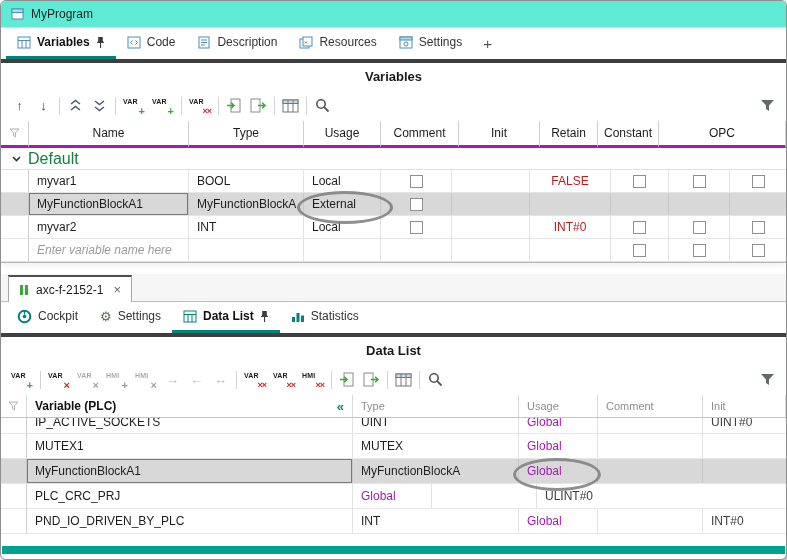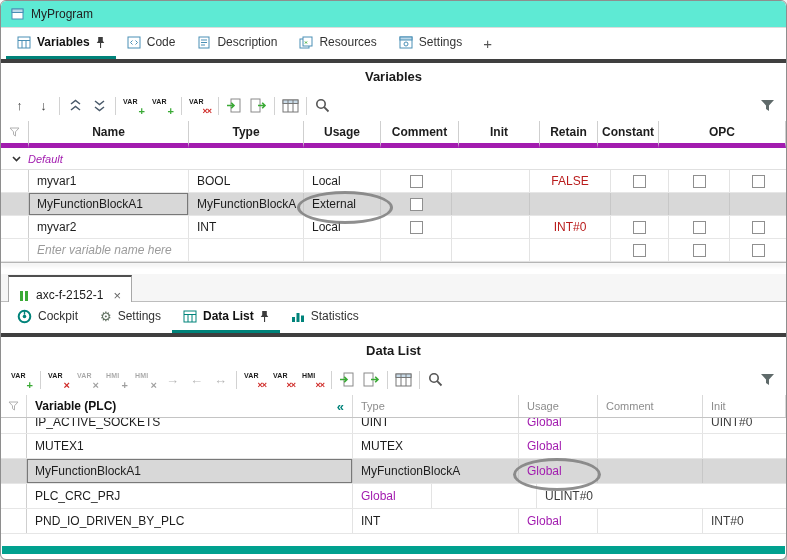--- a/index.html
+++ b/index.html
@@ -31,34 +31,34 @@
   .dis{opacity:.38}
   .spacer{flex:1}
   
   .row{display:flex;width:100%}
   .c{border-right:1px solid #e3e3e3;padding:0 8px;font-size:12px;color:#1d1d1d;white-space:nowrap;overflow:hidden;display:flex;align-items:center}
   .gut{padding:0;justify-content:center;border-right:1px solid #cfcfcf}
   
   .vt .gut{width:28px}.vt .name{width:160px}.vt .type{width:115px}.vt .usage{width:77px}
   .vt .tra{width:71px}.vt .com{width:78px}.vt .init{width:81px}.vt .ret{width:58px}.vt .con{width:61px}.vt .opc{flex:1;border-right:none}
   .vhead{height:27px}
-  .vhead .c{border-right:1px solid #cfcfcf;border-bottom:5px solid #a21caf;font-weight:bold;justify-content:center;padding:0 4px}
+  .vhead .c{border-right:1px solid #cfcfcf;border-bottom:3px solid #a21caf;font-weight:normal;justify-content:center;padding:0 4px}
   .grow{height:22px;border-bottom:1px solid #e0e0e0;display:flex;align-items:center;gap:7px;padding-left:11px}
-  .grow .lbl{font-style:italic;font-size:11px;color:#a21caf}
+  .grow .lbl{font-size:16px;color:#15803d}
   .vrow{height:23px;border-bottom:1px solid #e6e6e6}
   .cbcell{justify-content:center}
   .cb{width:13px;height:13px;border:1px solid #8f8f8f;background:#fff;display:inline-block}
   .initv{color:#b91c1c;justify-content:center}
   .ph{font-style:italic;color:#9b9b9b}
   .sel{background:var(--sel)}
   .sel .c{border-right-color:#c7c7c7}
   .selbox{box-shadow:inset 0 0 0 1px #787878}
   
   .devbar{height:28px;background:#f6f6f6;border-bottom:1px solid #bdbdbd;display:flex;align-items:flex-end;padding-left:7px}
-  .devtab{height:27px;background:#fff;border:1px solid #a8a8a8;border-top:2px solid #4f4f4f;border-bottom:none;display:flex;align-items:flex-end;gap:7px;padding:0 10px;margin-bottom:-1px;position:relative;z-index:2;font-size:12px;color:#1a1a1a}
+  .devtab{height:27px;background:#fff;border:1px solid #a8a8a8;border-top:2px solid #4f4f4f;border-bottom:none;display:flex;align-items:center;gap:7px;padding:0 10px;margin-bottom:-1px;position:relative;z-index:2;font-size:12px;color:#1a1a1a}
   .devtab .x{color:#666;font-size:13px;margin-left:3px;line-height:1}
   .gear{font-size:13px;color:#5f6f5f;line-height:1}
   
   .dt .gut{width:26px}.dt .name{width:326px}.dt .type{width:166px}.dt .usage{width:79px}.dt .com{width:105px}.dt .init{flex:1;border-right:none}
   .dhead{height:23px;border-bottom:1px solid #c4c4c4}
   .dhead .c{font-size:11px;color:#8d8d8d;border-right:1px solid #d9d9d9}
   .dhead .name{color:#111;font-weight:bold;font-size:12px;justify-content:space-between}
   .guil{color:var(--acc);font-size:13px;font-weight:bold}
   .drow{height:25px;border-bottom:1px solid #e6e6e6}
   .rclip{height:16px;overflow:hidden}

